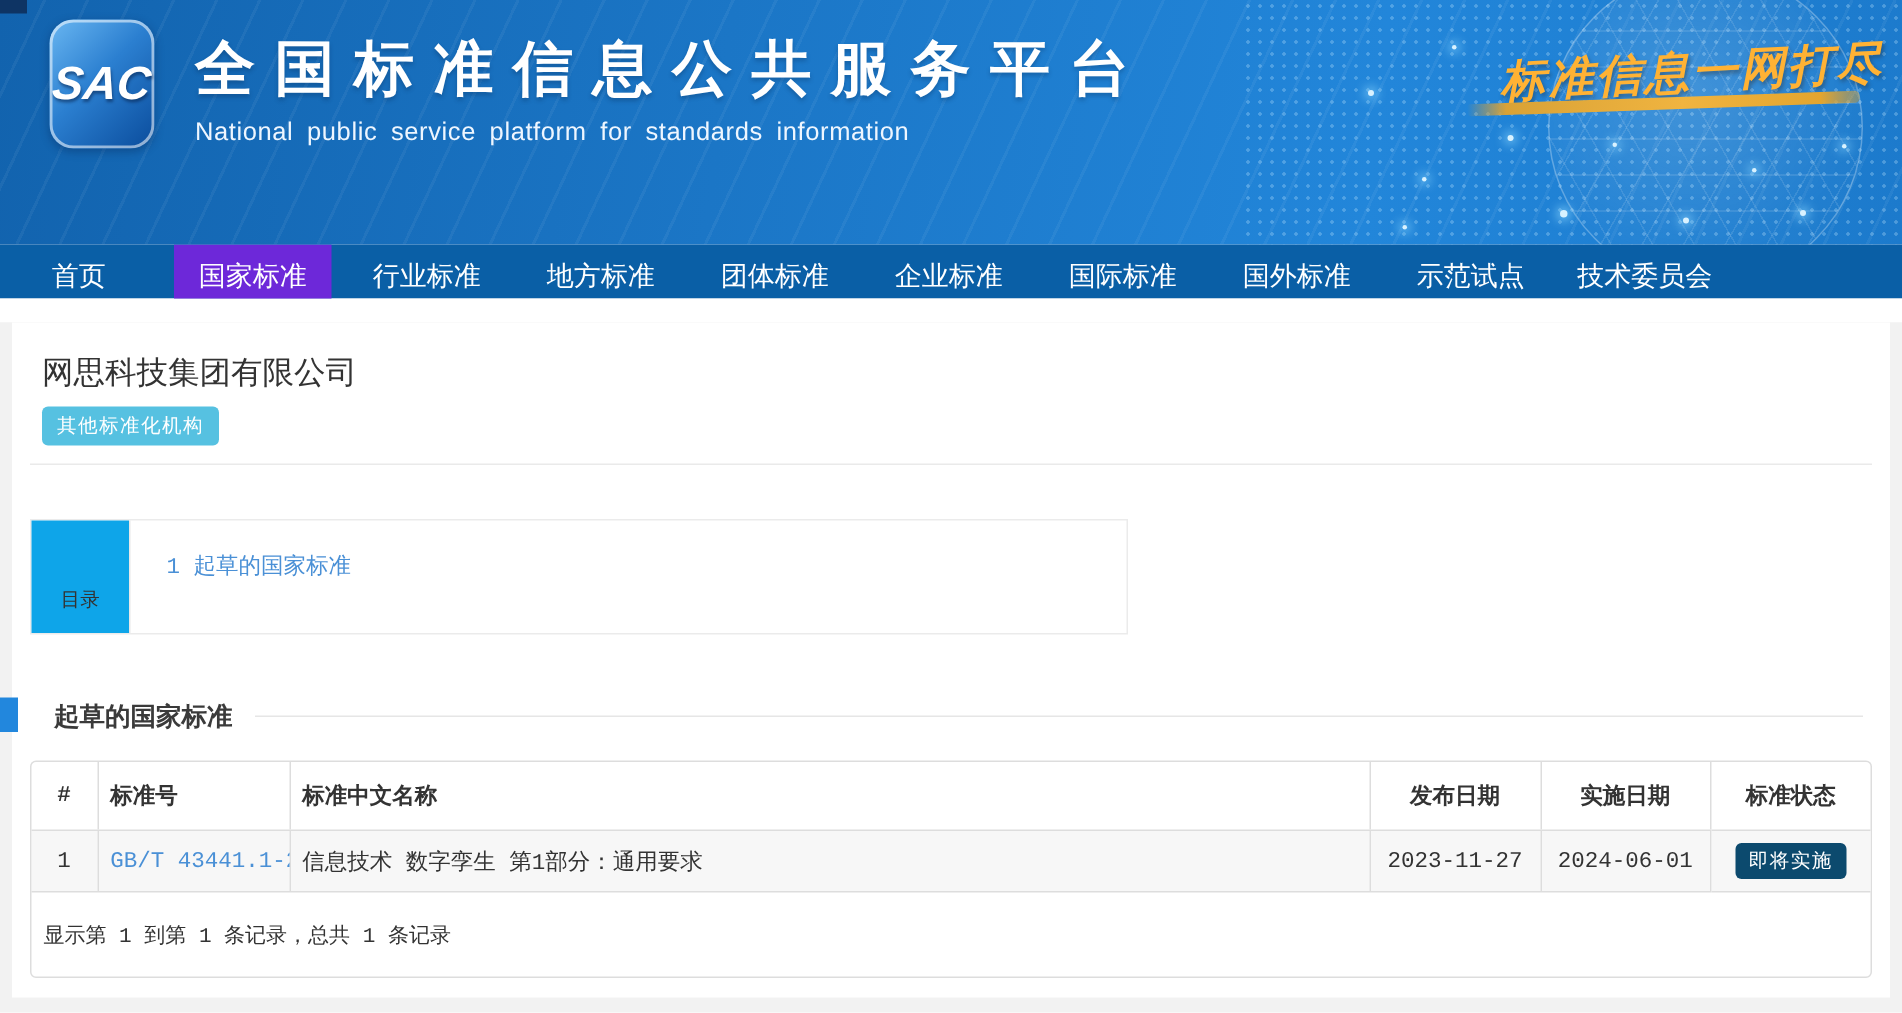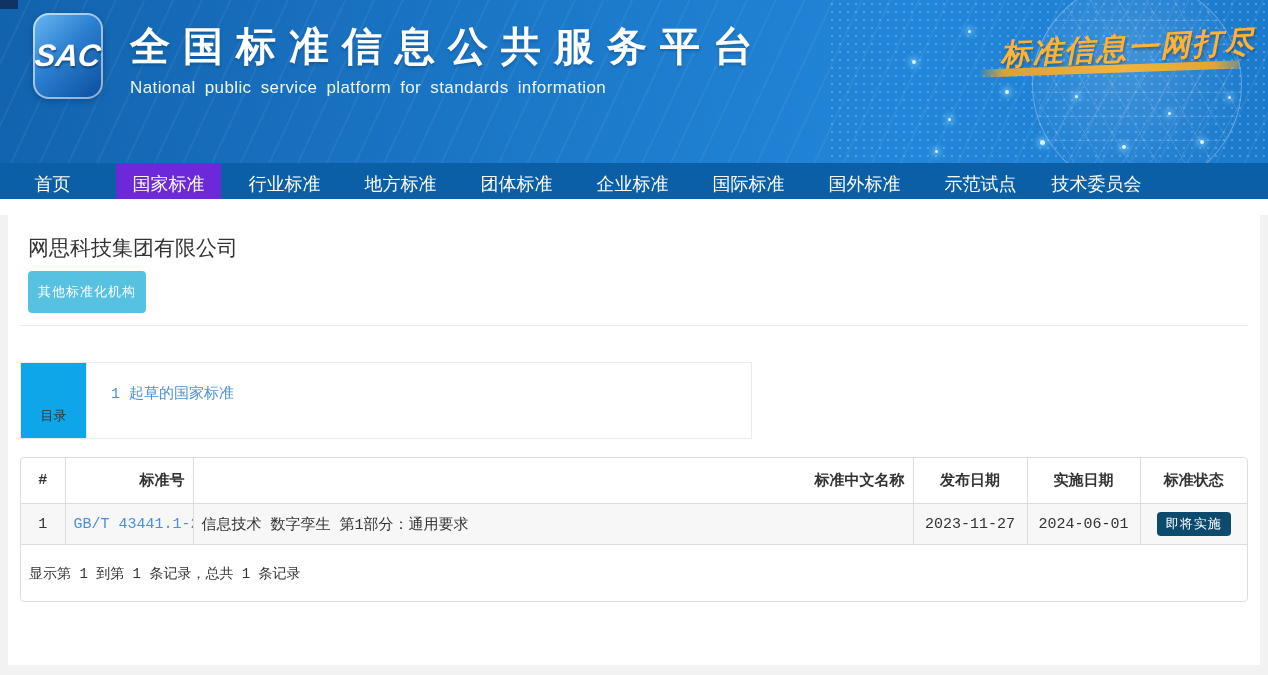--- a/index.html
+++ b/index.html
@@ -85,21 +85,21 @@
   .gap-strip { height:16px; background:#ffffff; }
 
   
   .page { height:453px; background:#f2f2f2; padding:0 8px;font-family:Liberation Mono, monospace; }
   .panel { position:relative; background:#ffffff; height:450px; }
 
   .org-block { padding:19px 20px 0; }
   .org-name { margin:0; font-size:21px; font-weight:normal; color:#333; }
   .org-badge {
     display:inline-block; margin-top:9px; background:#56c1e1; color:#fff;
-    font-size:13px; letter-spacing:1px; padding:12px 10px; border-radius:4px;
+    font-size:13px; letter-spacing:1px; padding:4px 10px; border-radius:4px;
   }
   .divider { border:none; border-top:1px solid #eaeaea; margin:12px 12px 0; }
 
   .toc {
     display:flex; margin:36px 0 0 12px; width:732px; height:77px;
     border:1px solid #ebebeb; background:#fff;
   }
   .toc-label {
     width:65px; background:#0ea5e9; color:#333; font-size:13px;
     display:flex; align-items:flex-end; justify-content:center; padding-bottom:13px;
@@ -108,21 +108,21 @@
   .toc-link { color:#4a90d6; font-size:15px; text-decoration:none; cursor:pointer;margin-top:24px; }
 
   .section-head { display:flex; align-items:center; margin:42px 0 0; position:relative; padding-left:28px; height:24px; }
   .section-marker { position:absolute; left:-8px; top:0; width:12px; height:23px; background:#2287dd; }
   .section-title { font-size:17px; font-weight:bold; color:#3a3a3a; white-space:nowrap; }
   .section-line { flex:1; height:1px; background:#e6e6e6; margin:0 18px 0 15px; }
 
   .table-wrap { margin:18px 12px 0; border:1px solid #ddd; border-radius:4px; }
   table { width:100%; border-collapse:collapse; table-layout:fixed; font-size:15px; color:#333; }
   th, td { overflow:hidden; white-space:nowrap; }
-  th { padding:13px 8px; font-weight:bold; text-align:right; }
+  th { padding:13px 8px; font-weight:bold; text-align:left; }
   th + th, td + td { border-left:1px solid #ddd; }
   thead th { border-bottom:1px solid #ddd; }
   tbody td { padding:8px; background:#f7f7f7; border-bottom:1px solid #ddd; }
   .c-center { text-align:center; }
   .code-link { color:#4a90d6; text-decoration:none; cursor:pointer; }
   .status-badge {
     display:inline-block; background:#0c4a6e; color:#fff; font-size:13px;
     padding:3px 9px; border-radius:4px; letter-spacing:1px;
   }
   .table-summary { padding:20px 8px 18px; font-size:14px; color:#333; }
@@ -184,20 +184,25 @@
 
     <hr class="divider">
 
     <div class="toc">
       <div class="toc-label">目录</div>
       <div class="toc-body">
         <a class="toc-link">1 起草的国家标准</a>
       </div>
     </div>
 
+    <div class="section-head">
+      <span class="section-marker"></span>
+      <span class="section-title">起草的国家标准</span>
+      <span class="section-line"></span>
+    </div>
 
     <div class="table-wrap">
       <table>
         <colgroup>
           <col style="width:44px">
             <col style="width:128px">
             <col style="width:720px">
           <col style="width:114px">
             <col style="width:113px">
             <col>

